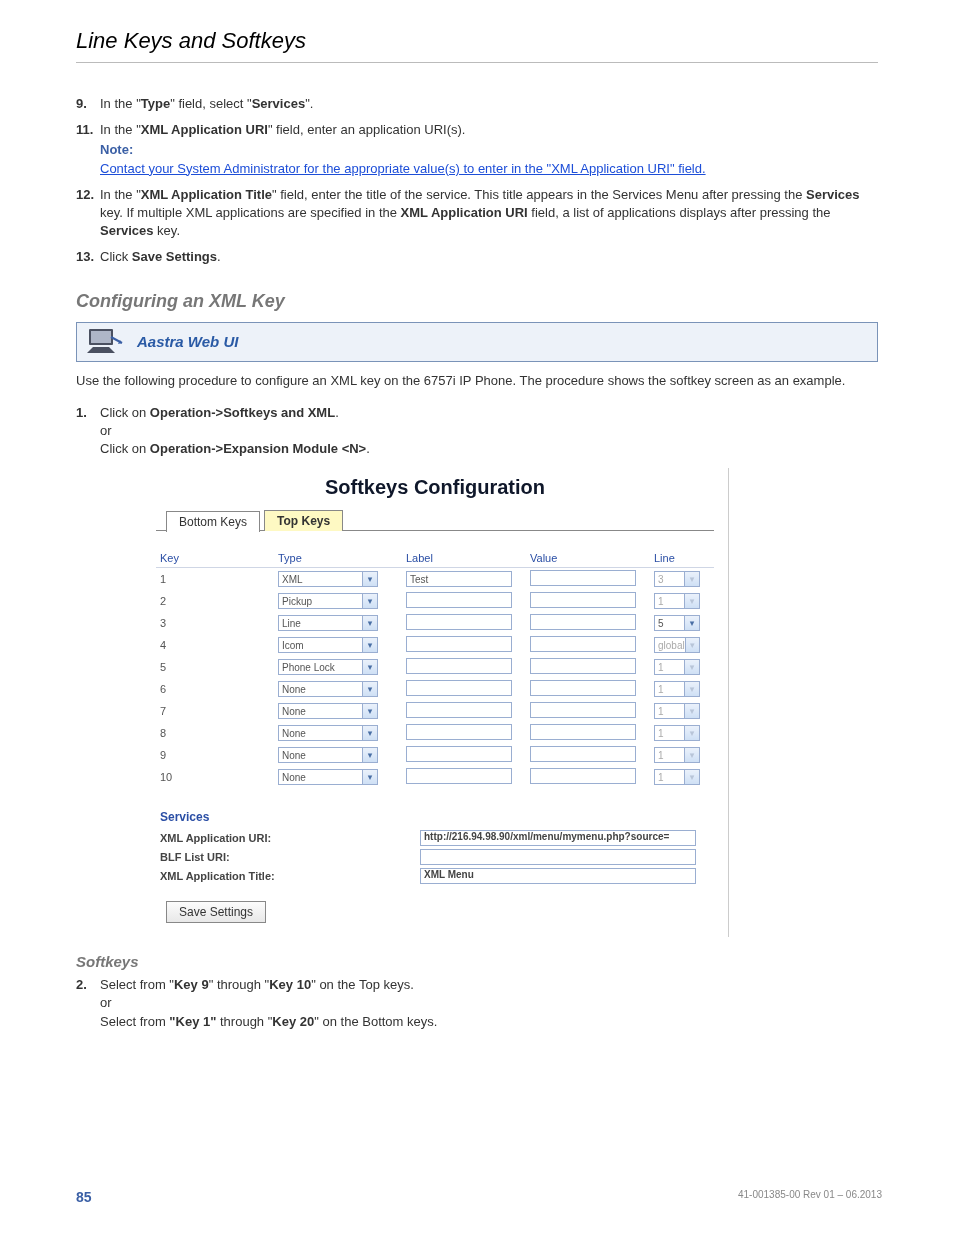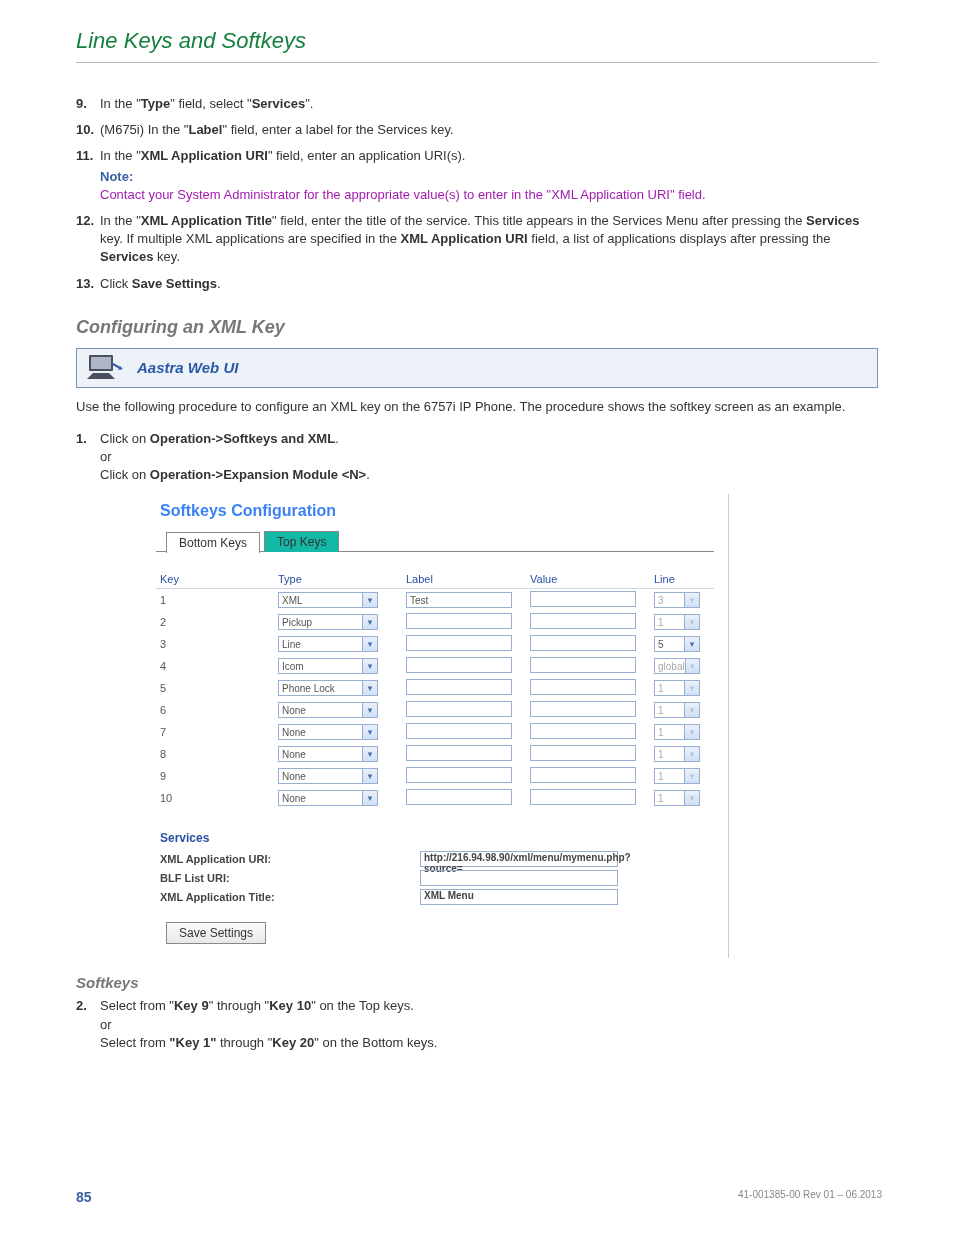--- a/index.html
+++ b/index.html
@@ -10,21 +10,21 @@
     background: #fff;
     width: 954px;
     height: 1235px;
     position: relative;
     box-sizing: border-box;
     padding: 28px 76px 0 76px;
   }
   .page-header {
     font-style: italic;
     font-size: 22px;
-    color: #15803d;
+    color: #000000;
     padding-bottom: 8px;
     border-bottom: 1px solid #bbb;
     margin-bottom: 32px;
   }
   ol.steps {
     list-style: none;
     padding: 0;
     margin: 0;
   }
   ol.steps > li {
@@ -33,21 +33,21 @@
     position: relative;
     line-height: 1.4;
   }
   ol.steps > li .num {
     position: absolute;
     left: 0;
     font-weight: bold;
   }
   .bold { font-weight: bold; }
   .note-label { font-weight: bold; color: #3a5fa5; display:block; margin-top:2px;}
-  .note-text { color: #a21caf; }
+  .note-text { color: #1d4ed8; text-decoration: underline; }
   h2.sub1 {
     font-style: italic;
     font-weight: bold;
     color: #777;
     font-size: 18px;
     margin: 24px 0 10px 0;
   }
   h3.sub2 {
     font-style: italic;
     font-weight: bold;
@@ -75,42 +75,43 @@
   .para { margin: 8px 0 14px 0; line-height:1.4; }
 
   
   .screenshot {
     margin: 10px 0 10px 80px;
     width: 558px;
     border-right: 1px solid #ccc;
     padding: 0 14px 14px 0;
   }
   .cfg-title {
-    color: #3b82f6;
-    font-weight: bold;
-    font-size: 16px;
+    color: #0f172a;
+    font-weight: bold;
+    font-size: 20px;
     padding: 8px 4px 10px 4px;
+    text-align: center;
   }
   .tabs {
     border-bottom: 1px solid #888;
     display:flex;
     padding-left:10px;
   }
   .tab {
     border: 1px solid #888;
     border-bottom: none;
     background: #fff;
     padding: 3px 12px;
     font-size: 12px;
     margin-right: 4px;
     position: relative;
     top: 1px;
   }
   .tab.inactive { top: 2px; }
-  .tab.active { font-weight: normal; background:#14b8a6; }
+  .tab.active { font-weight: bold; background:#fef9c3; }
   table.cfg {
     width: 100%;
     border-collapse: collapse;
     margin-top: 18px;
     font-size: 11px;
   }
   table.cfg th {
     text-align: left;
     color: #2a4ea5;
     font-weight: normal;
@@ -141,21 +142,21 @@
     color:#4a6fa5; font-size:9px;
   }
   .sel.disabled { color:#aaa; }
   .sel.disabled .arrow { color:#b8c5d8; }
   .inp { width: 106px; padding-left:3px; }
   .gaprow td { padding-top: 14px; }
 
   .services-heading { color:#2a4ea5; font-size:12px; font-weight:bold; margin:22px 0 6px 4px; }
   .svc-row { display:flex; align-items:center; margin:3px 0 3px 4px; font-size:11px; color:#444;font-weight:bold;}
   .svc-row .lbl { width: 260px; }
-  .svc-row .wide-inp { border:1px solid #9aaed1; height:16px; width:198px; padding-left:3px; box-sizing:border-box; font-size:10px; color:#444;}
+  .svc-row .wide-inp { border:1px solid #9aaed1; height:16px; width:276px; padding-left:3px; box-sizing:border-box; font-size:10px; color:#444;}
   .btn {
     display:inline-block;
     border:1px solid #888;
     background:linear-gradient(#fcfcfc,#e8e8e8);
     padding:3px 12px;
     font-size:12px;
     margin:14px 0 0 10px;
   }
 
   .footer {
@@ -166,21 +167,20 @@
   .footer .pg { font-weight:bold; color:#3a5fa5; font-size:14px; }
   .footer .rev { color:#888; font-size:10px; }
 </style>
 </head>
 <body>
 
 <div class="page-header">Line Keys and Softkeys</div>
 
 <ol class="steps" id="steps-top">
     <li><span class="num">9.</span><span><span>In the "</span><span class="bold">Type</span><span>" field, select "</span><span class="bold">Services</span><span>".</span></span></li>
-    <li><span class="num">10.</span><span><span>(M675i) In the "</span><span class="bold">Label</span><span>" field, enter a label for the Services key.</span></span></li>
     <li><span class="num">11.</span><span><span>In the "</span><span class="bold">XML Application URI</span><span>" field, enter an application URI(s).</span></span><span class="note-label">Note:</span><span class="note-text">Contact your System Administrator for the appropriate value(s) to enter in the "XML Application URI" field.</span></li>
     <li><span class="num">12.</span><span><span>In the "</span><span class="bold">XML Application Title</span><span>" field, enter the title of the service. This title appears in the Services Menu after pressing the </span><span class="bold">Services</span><span> key. If multiple XML applications are specified in the </span><span class="bold">XML Application URI</span><span> field, a list of applications displays after pressing the </span><span class="bold">Services</span><span> key.</span></span></li>
     <li><span class="num">13.</span><span><span>Click </span><span class="bold">Save Settings</span><span>.</span></span></li>
   </ol>
 
 <h2 class="sub1">Configuring an XML Key</h2>
 
 <div class="webui-box">
   <svg class="webui-icon" viewBox="0 0 40 26">
     <rect x="2" y="0" width="24" height="16" rx="1" fill="#4a5060"></rect>

